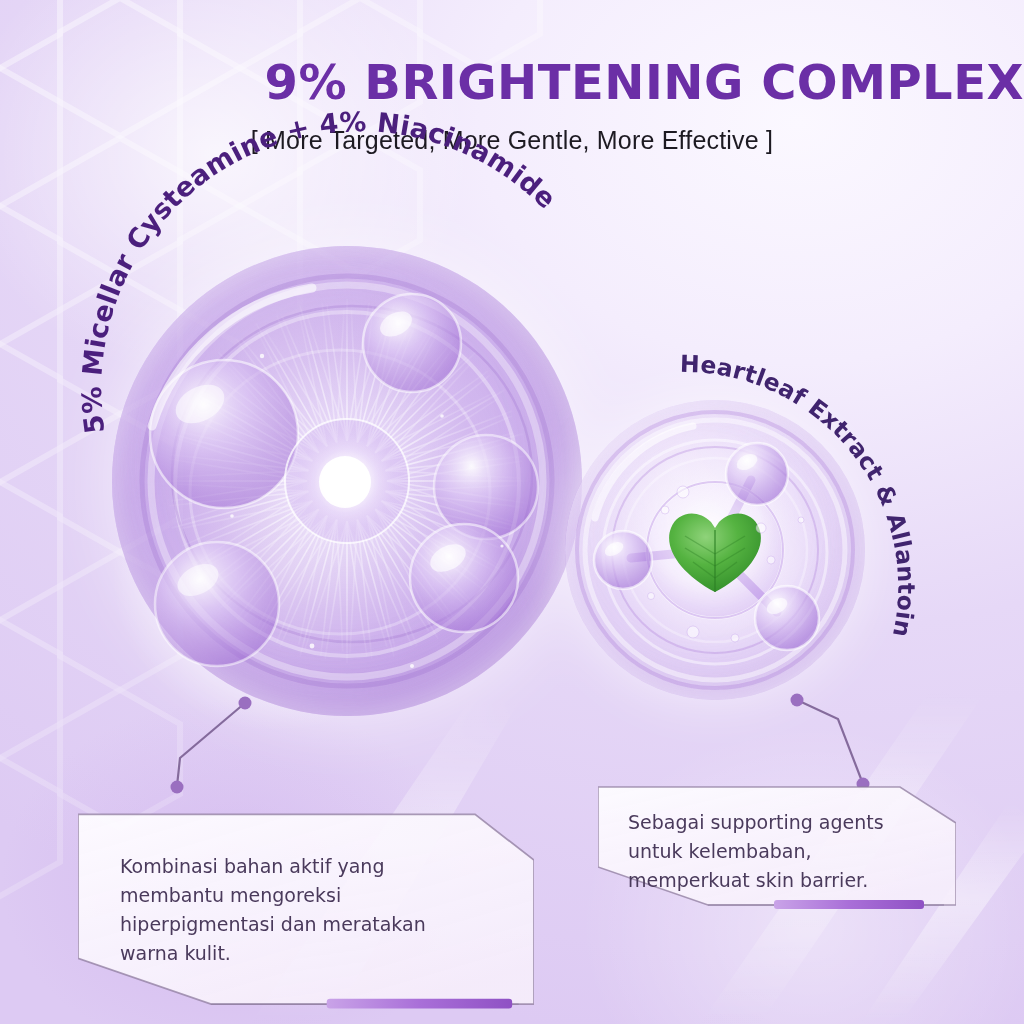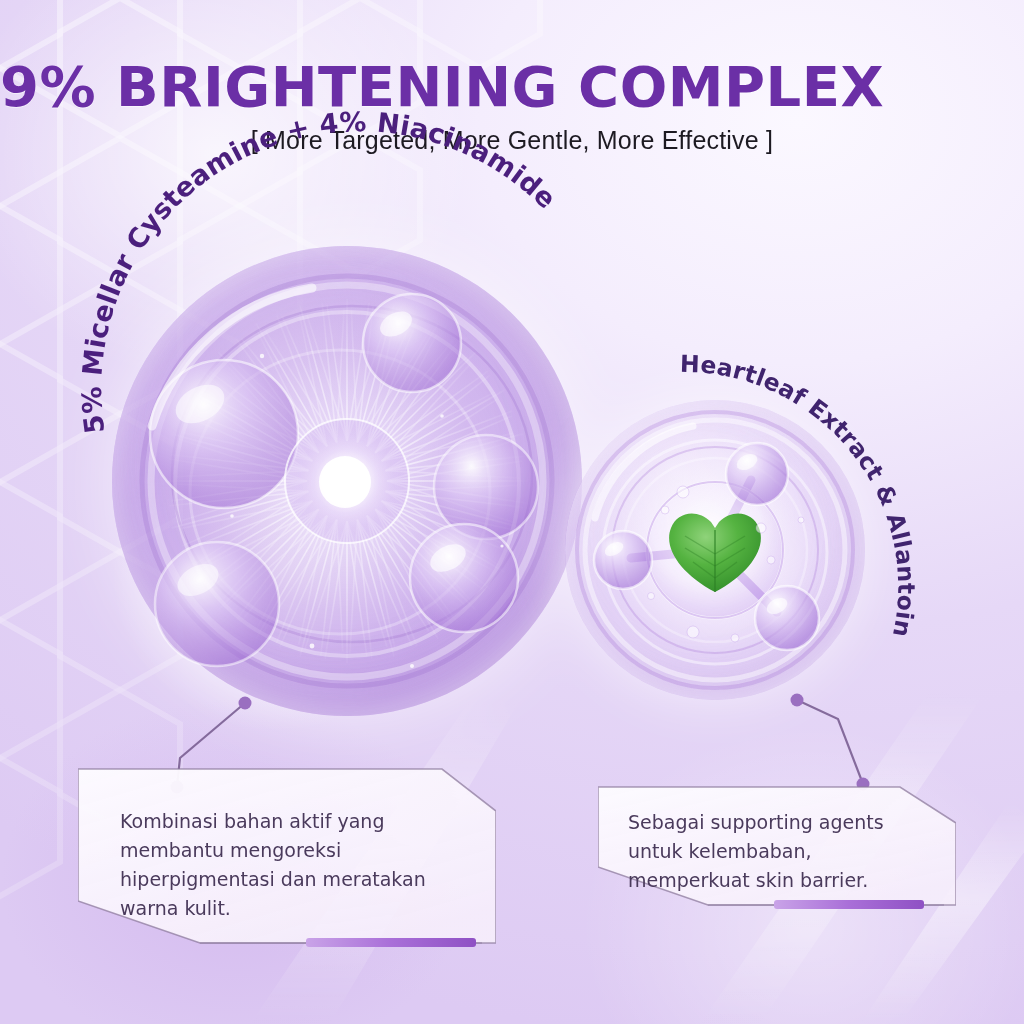--- a/index.html
+++ b/index.html
@@ -30,22 +30,22 @@
   }
   .bg-tint-bl{
     position:absolute;left:-8%;bottom:-10%;width:62%;height:48%;
     background:radial-gradient(closest-side, rgba(203,170,235,.45), rgba(203,170,235,0) 74%);
   }
   .bg-streaks{position:absolute;inset:0;opacity:.55;}
   .hex-layer{position:absolute;inset:0;}
 
   
   .title{
-    position:absolute;left:0;right:0;top:54px;text-align:left;
-    font-size:56px;font-weight:700;letter-spacing:.5px;
+    position:absolute;left:0;right:0;top:54px;text-align:right;
+    font-size:48px;font-weight:700;letter-spacing:.5px;
     color:#6b2fa6;
     font-family:"DejaVu Sans","Liberation Sans",sans-serif;
     text-shadow:0 1px 0 rgba(255,255,255,.5);
   }
   .subtitle{
     position:absolute;left:0;right:0;top:126px;text-align:center;
     font-size:25px;font-weight:400;color:#1d1a22;letter-spacing:.2px;
   }
 
   
@@ -87,21 +87,21 @@
 
   
   .card{position:absolute;}
   .card .panel{position:absolute;inset:0;}
   .card .txt{
     position:absolute;
     color:#4a3a5c;font-size:19px;line-height:1.52;
     font-family:"DejaVu Sans","Liberation Sans",sans-serif;
     white-space:pre-line;
   }
-  #card-left{left:78px;top:765px;width:418px;height:197px;}
+  #card-left{left:78px;top:810px;width:456px;height:197px;}
   #card-left .txt{left:42px;top:42px;width:340px;}
   #card-right{left:598px;top:771px;width:358px;height:149px;text-decoration:underline;}
   #card-right .txt{left:30px;top:37px;width:310px;}
 </style>
 </head>
 <body>
 
 <div id="stage">
 
   <div class="bg-base"></div>

